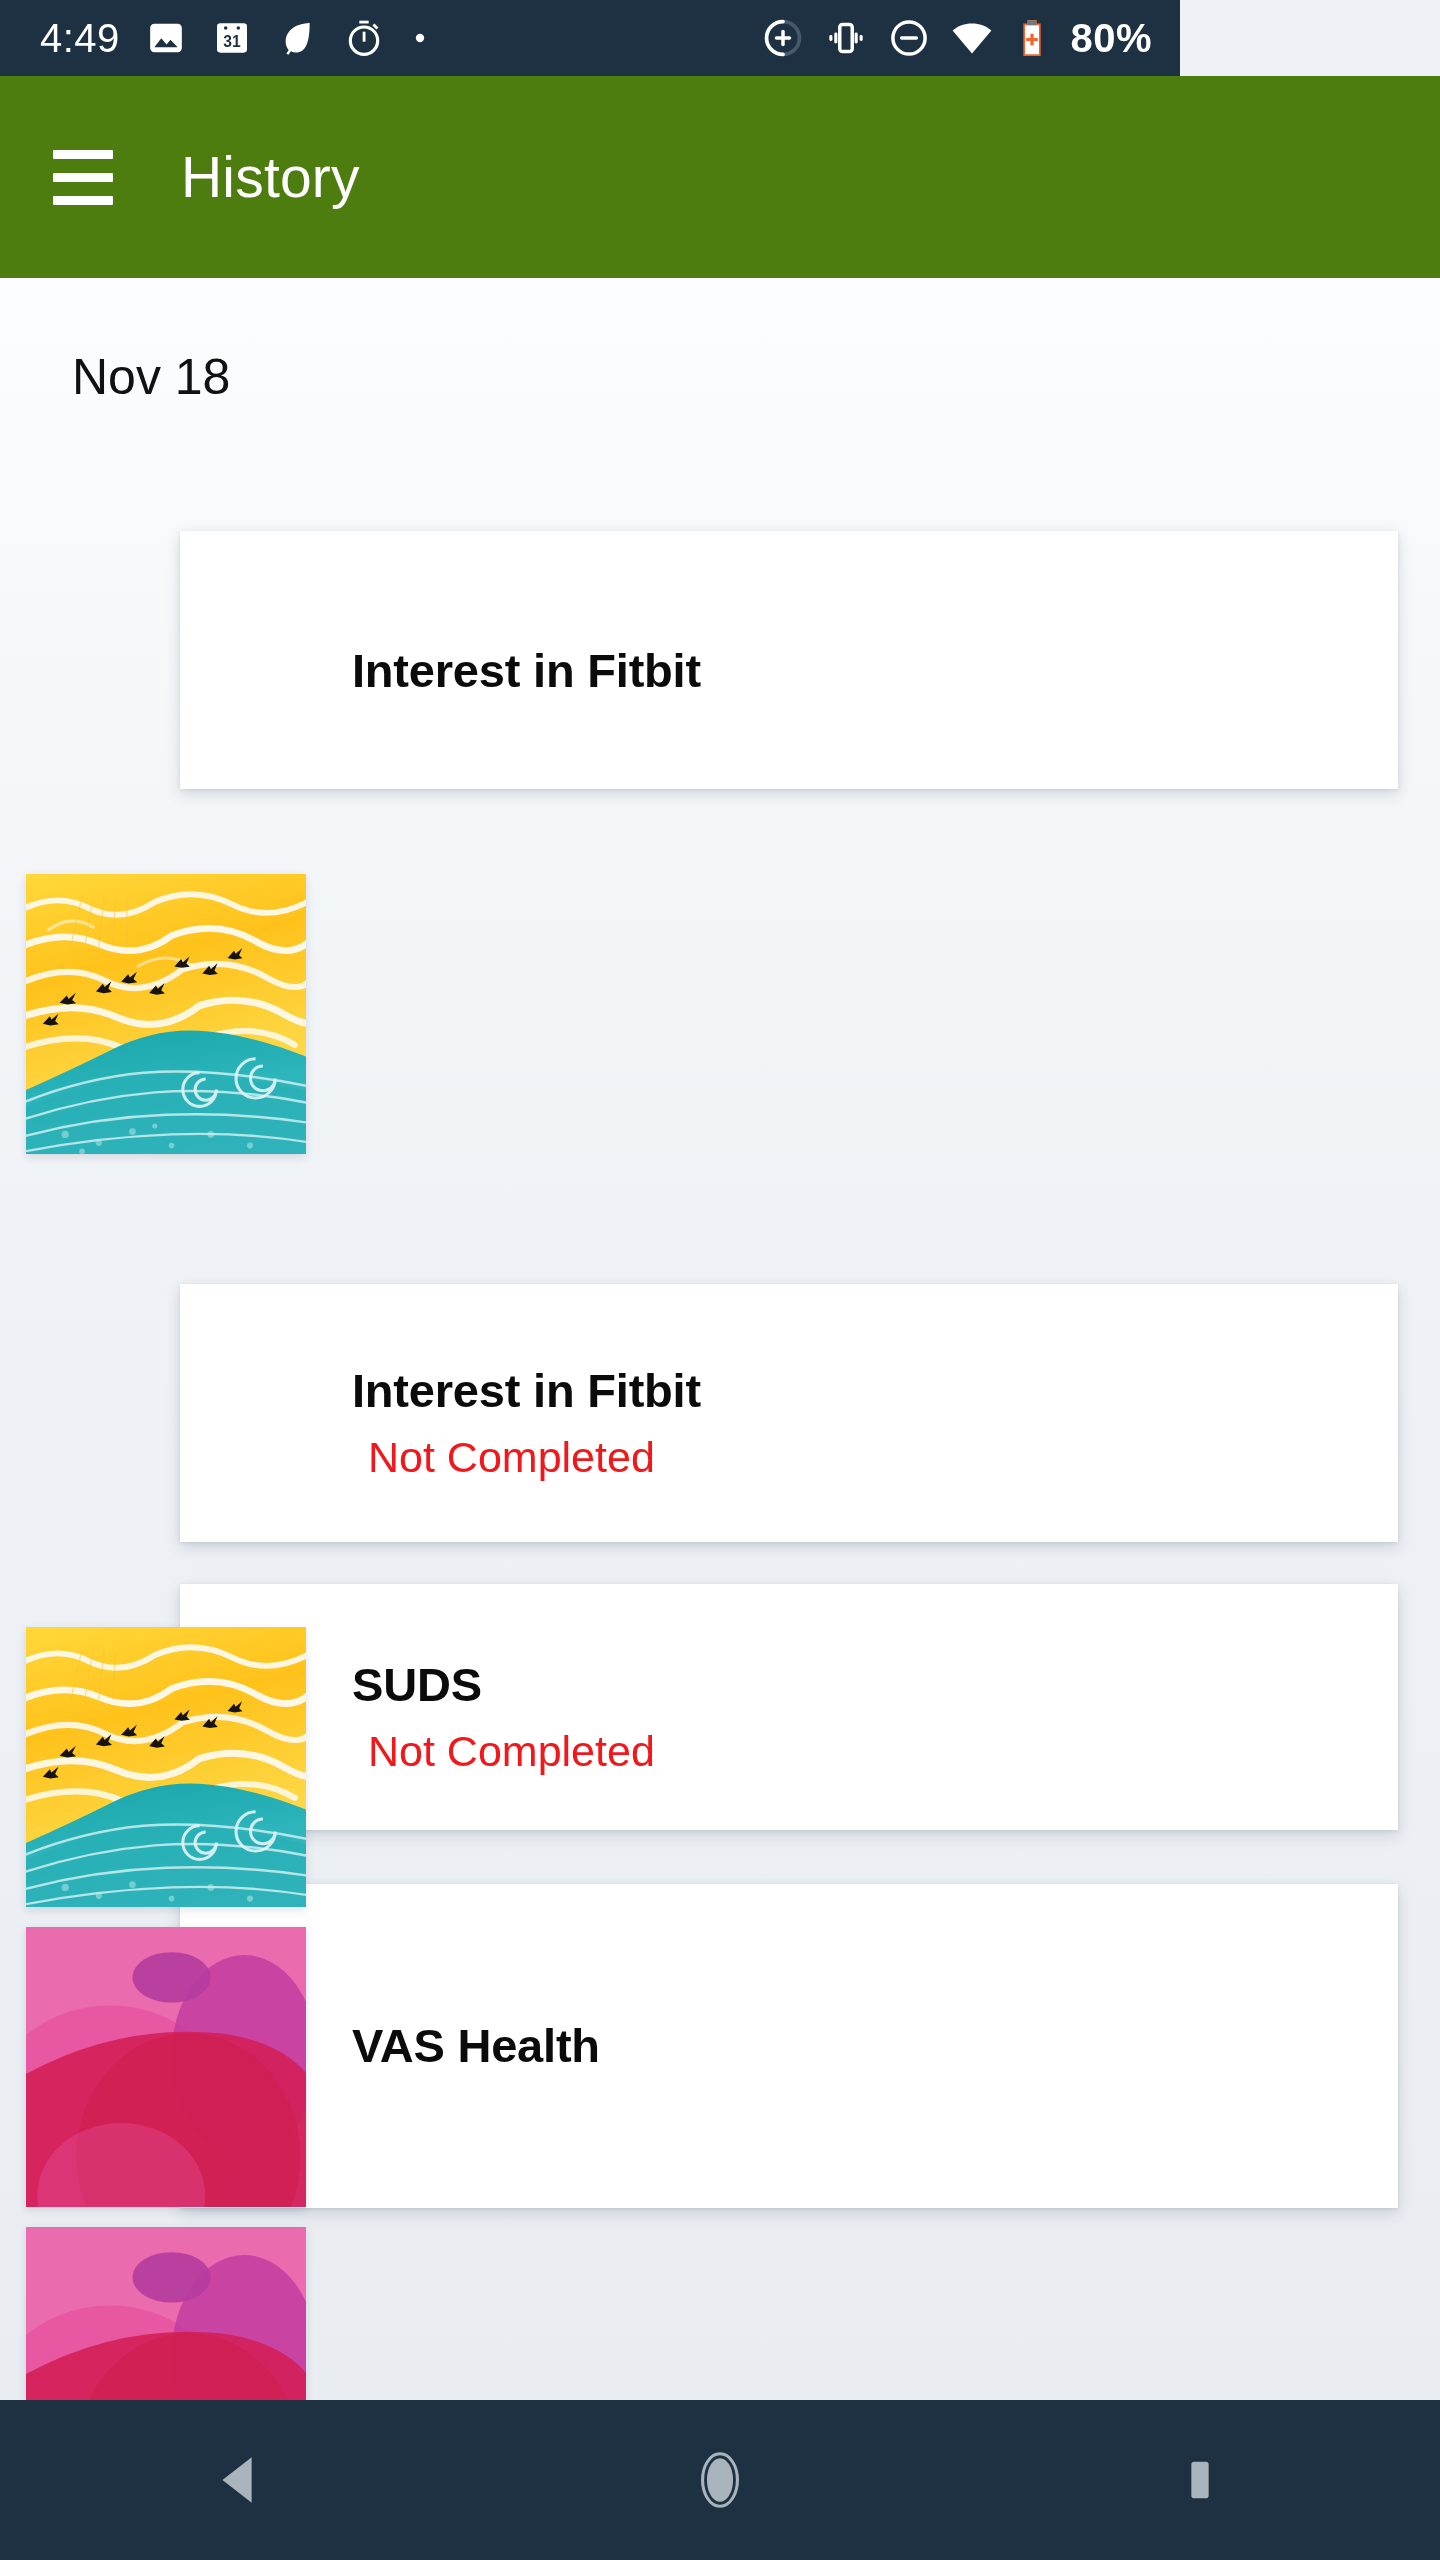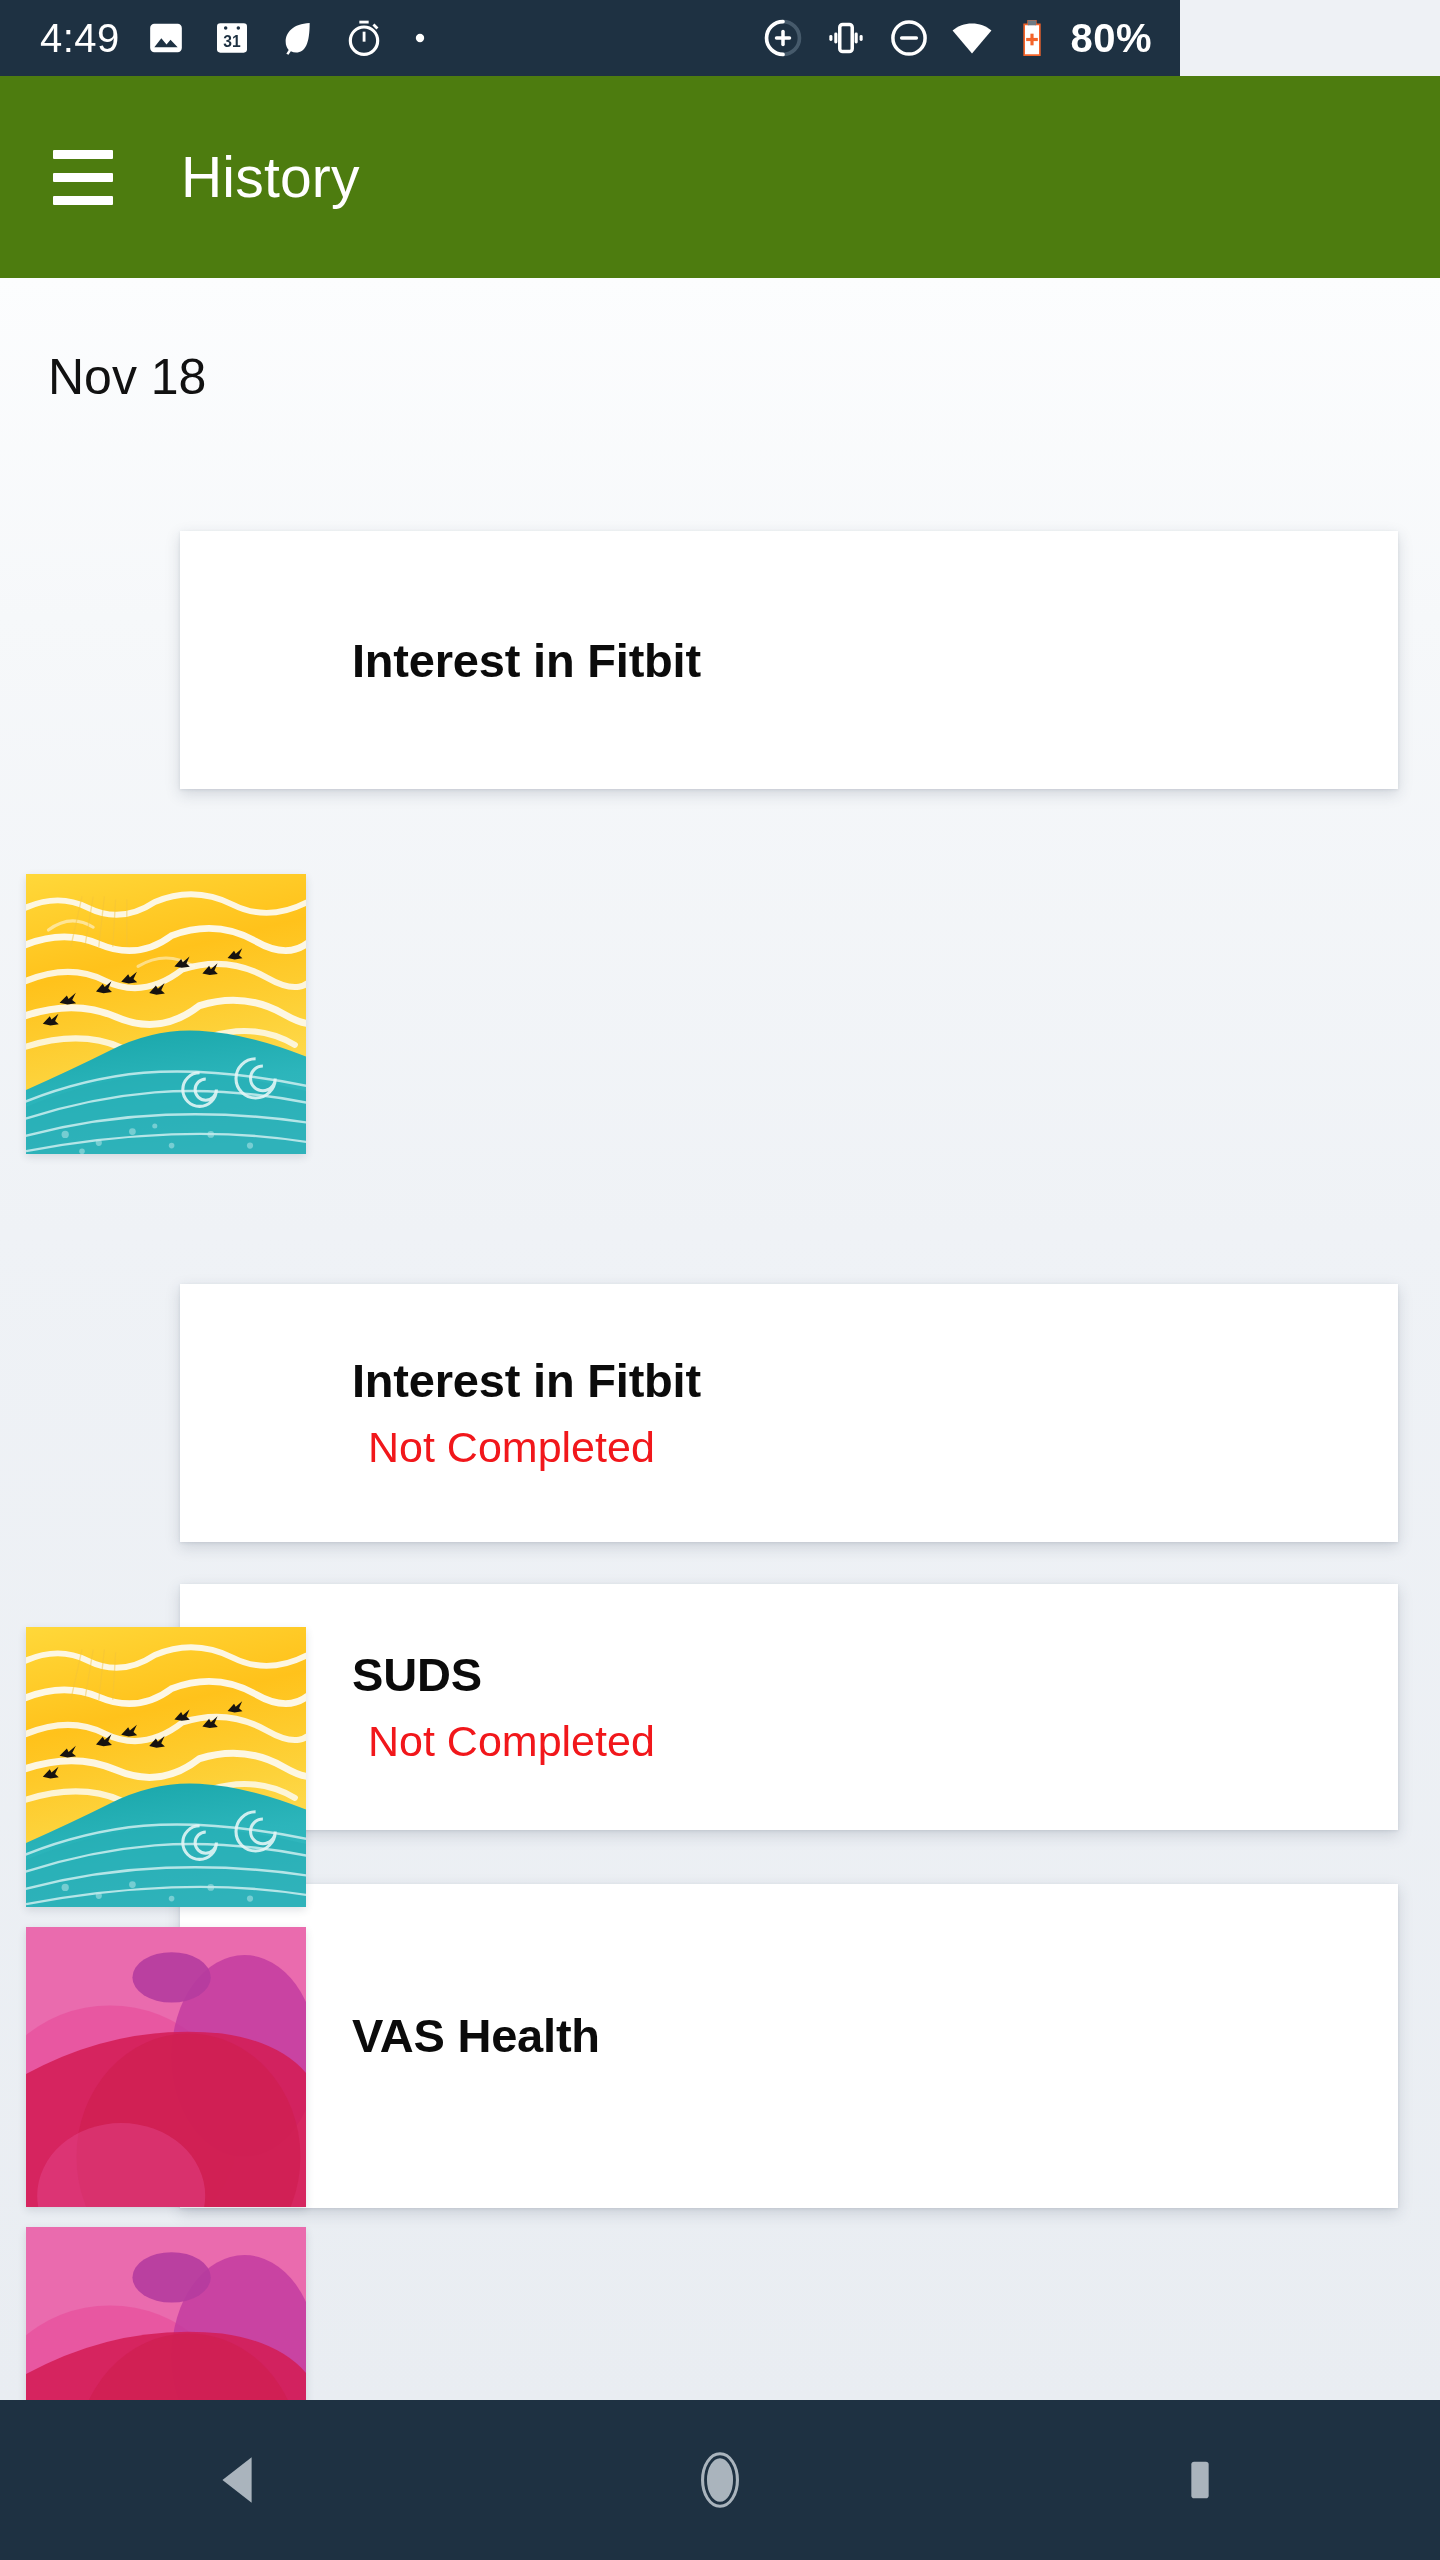--- a/index.html
+++ b/index.html
@@ -41,38 +41,38 @@
 
   
   .content{
     position:absolute; top:278px; left:0; width:1440px; height:2122px;
     background:linear-gradient(180deg,#fcfdfe 0%,#f6f8fa 16%,#eff2f6 45%,#e9edf2 100%);
     overflow:hidden;
   }
 
   .date-header{
     font-size:50px; color:#111; line-height:1;
-    padding-left:48px;
+    padding-left:72px;
   }
   .dh1{ position:absolute; top:74px; }
   .dh2{ position:absolute; top:810px; }
 
   
   .card{
     position:absolute; left:180px; width:1218px;
     background:#fff;
     box-shadow:0 5px 14px rgba(40,55,75,.17), 0 1px 3px rgba(40,55,75,.10);
   }
   .card-1{ top:253px;  height:258px; }
   .card-2{ top:1006px; height:258px; }
   .card-3{ top:1306px; height:246px; }
   .card-4{ top:1606px; height:324px; }
 
   .card-text{
-    position:absolute; left:172px; top:0; height:100%;
+    position:absolute; left:172px; top:10px; height:100%;
     display:flex; flex-direction:column; justify-content:center; gap:22px;
   }
   .card-title{
     font-size:47px; font-weight:700; color:#0b0b0b; line-height:1;
     letter-spacing:-.2px;
   }
   .card-status{ font-size:43px; line-height:1; }
   .status-done{ color:#1b1b1b; }
   .status-notdone{ color:#f1171b;margin-left:16px; }
 

